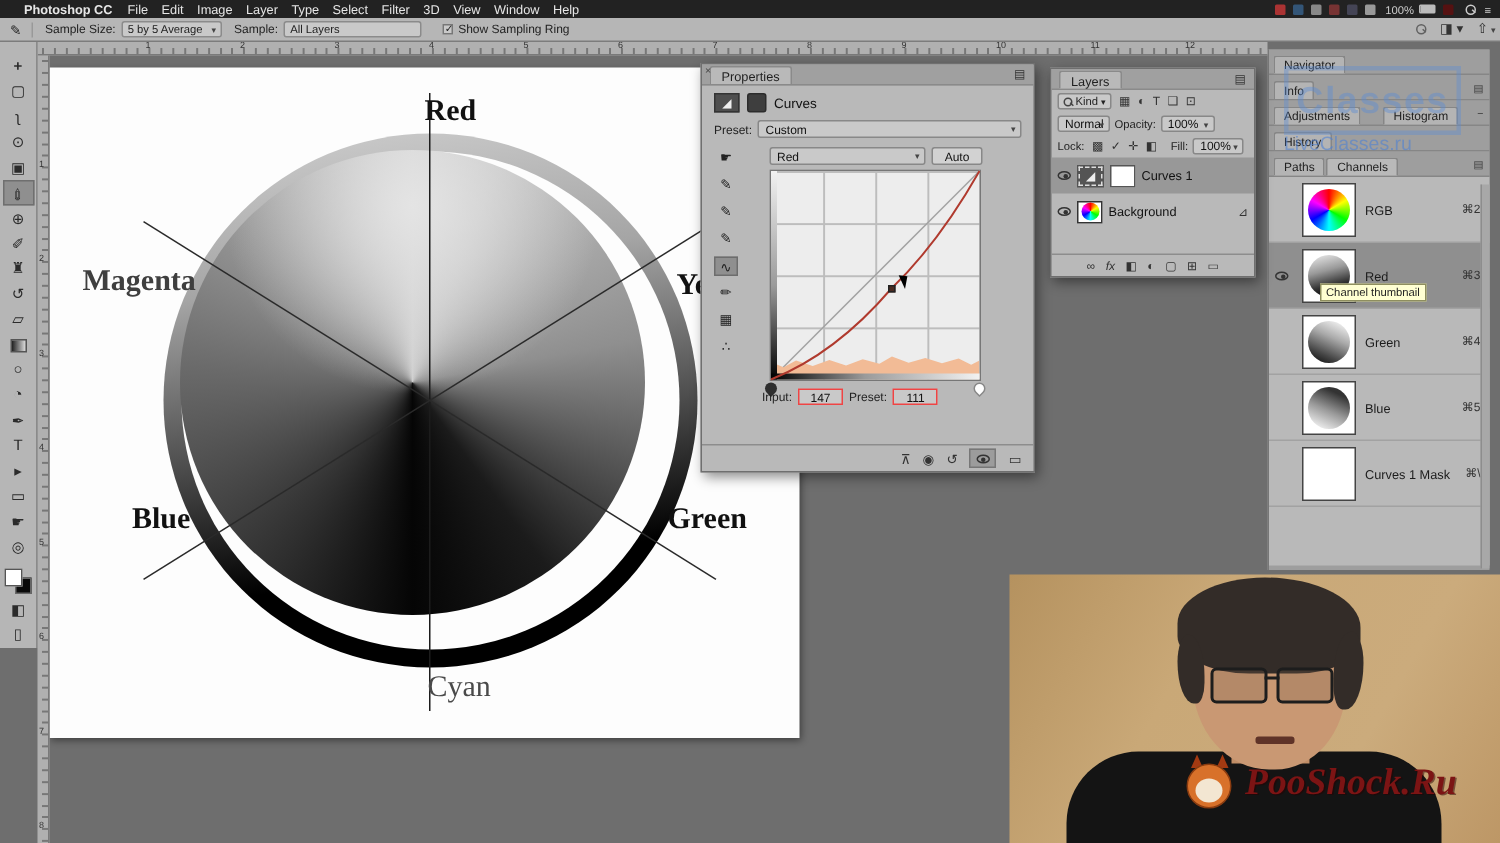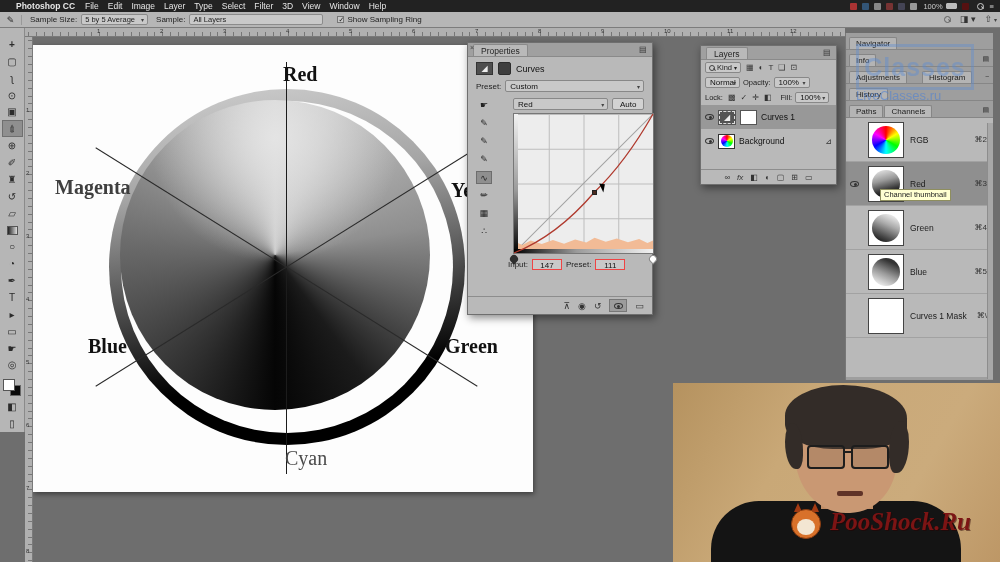--- a/index.html
+++ b/index.html
@@ -84,21 +84,21 @@
     font-size:8.5px; color:#1f1f1f; display:flex; align-items:center; margin-left:5px; border-radius:2px 2px 0 0; }
   .pmenu { position:absolute; right:4px; top:3px; width:9px; height:8px; color:#333; font-size:8px; line-height:8px; }
   .pclose { position:absolute; left:2px; top:1px; font-size:7px; color:#444; }
   .sel-box { background:#c9c9c9; border:1px solid #888; border-radius:2px; height:12px;
     display:inline-flex; align-items:center; padding:0 4px; font-size:8px; color:#111; position:relative; }
   .sel-box .chev { position:absolute; right:3px; font-size:6px; color:#444; }
   .eye { width:9px; height:6px; border:1px solid #333; border-radius:50%; position:relative; display:inline-block; }
   .eye:after { content:""; position:absolute; left:2.5px; top:1px; width:3px; height:3px; background:#333; border-radius:50%; }
 
   
-  #props { left:467px; top:42px; width:186px; height:273px; z-index:45; }
+  #props { left:467px; top:42px; width:223px; height:273px; z-index:45; }
   .prow1 { display:flex; align-items:center; gap:5px; padding:5px 0 3px 8px; font-size:9px; color:#111; }
   .adj-badge { width:17px; height:13px; background:#4e4e4e; border:1px solid #333; color:#eee; font-size:8px;
     display:flex; align-items:center; justify-content:center; }
   .mask-badge { width:13px; height:13px; background:#3e3e3e; border:1px solid #2c2c2c; border-radius:2px; }
   .prow2 { display:flex; align-items:center; padding:2px 8px 4px 8px; font-size:8px; color:#222; gap:4px; }
   .tolstrip { position:absolute; left:4px; top:56px; width:24px; display:flex; flex-direction:column; gap:5px; align-items:center; }
   .tsi { width:16px; height:13px; font-size:9px; color:#222; text-align:center; line-height:13px; }
   .tsi.sel { background:#8f8f8f; border:1px solid #6d6d6d; }
   .graph { position:absolute; left:45px; top:70px; width:141px; height:141px; background:#ededed; border:1px solid #777;
     background-image:linear-gradient(to right,#bdbdbd 1px,transparent 1px),linear-gradient(to bottom,#bdbdbd 1px,transparent 1px);
@@ -225,21 +225,21 @@
   </div>
 
   <div class="optionsbar">
     <span class="opt-tool">✎</span>
     <span class="opt-label">Sample Size:</span>
     <span class="opt-select">
       <span>5 by 5 Average</span>
       <span class="chev">▾</span>
     </span>
     <span class="opt-label">Sample:</span>
-    <span class="opt-select" style="width:134px">
+    <span class="opt-select" style="width:92px">
       <span>All Layers</span>
       <span class="chev" style="position:absolute;right:3px">▾</span>
     </span>
     <span class="opt-check">✓</span>
     <span>Show Sampling Ring</span>
     <div class="opt-right">
       <span class="mglass" style="filter:invert(.7)"></span>
       <span>◨ ▾</span>
       <span>⇧</span>
     </div>

